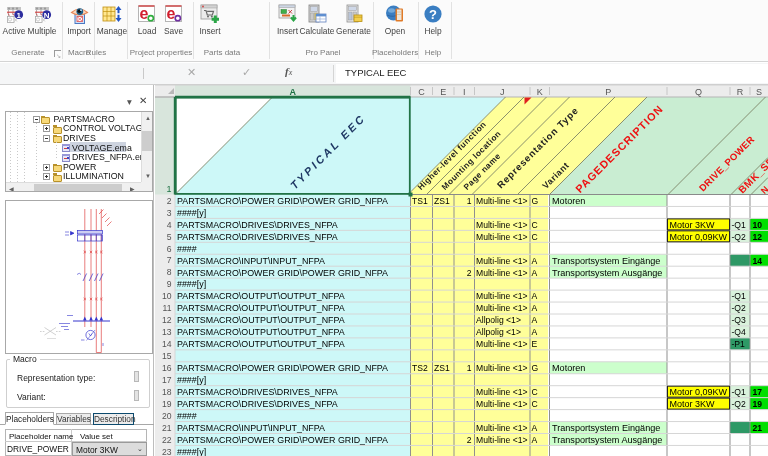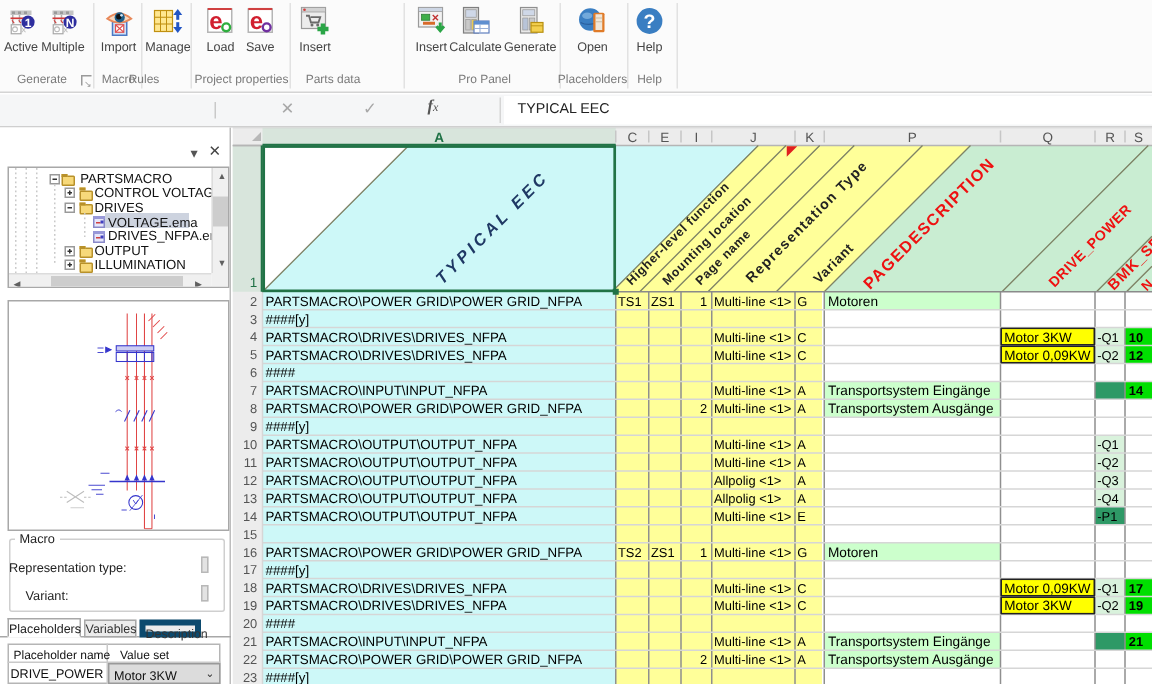--- a/index.html
+++ b/index.html
@@ -195,21 +195,21 @@
         <div class="abs" style="left:56.0px;top:41.5px;width:8px;height:8px;background:#e6e6fa;border:1px solid #8888c8"></div>
         <div class="abs" style="left:56.0px;top:41.5px;width:8px;height:2px;background:#9898d8"></div>
         <div class="abs" style="left:58.0px;top:45.5px;width:3px;height:1px;background:#d04040"></div>
         <div class="abs" style="left:60.5px;top:44.5px;width:2px;height:2px;background:#4040c0"></div>
         <div class="tl" style="left:66.0px;top:41.2px;font-size:8.8px">DRIVES_NFPA.ema</div>
         <div class="abs" style="left:37.0px;top:51.6px;width:7px;height:7px;border:1px solid #9a9a9a;background:#fff;font-size:0"></div>
         <div class="abs" style="left:39.0px;top:54.6px;width:3px;height:1px;background:#333"></div>
         <div class="abs" style="left:40.0px;top:53.6px;width:1px;height:3px;background:#333"></div>
         <div class="abs" style="left:46.5px;top:53.1px;width:9px;height:7px;background:#f7d97a;border:1px solid #b8912a;border-radius:1px"></div>
         <div class="abs" style="left:46.5px;top:51.6px;width:4px;height:2px;background:#e8bf55;border:1px solid #b8912a"></div>
-        <div class="tl" style="left:57.0px;top:50.8px;font-size:8.8px">OUTPUT</div>
+        <div class="tl" style="left:57.0px;top:50.8px;font-size:8.8px">POWER</div>
         <div class="abs" style="left:37.0px;top:61.2px;width:7px;height:7px;border:1px solid #9a9a9a;background:#fff;font-size:0"></div>
         <div class="abs" style="left:39.0px;top:64.2px;width:3px;height:1px;background:#333"></div>
         <div class="abs" style="left:40.0px;top:63.2px;width:1px;height:3px;background:#333"></div>
         <div class="abs" style="left:46.5px;top:62.7px;width:9px;height:7px;background:#f7d97a;border:1px solid #b8912a;border-radius:1px"></div>
         <div class="abs" style="left:46.5px;top:61.2px;width:4px;height:2px;background:#e8bf55;border:1px solid #b8912a"></div>
         <div class="tl" style="left:57.0px;top:60.4px;font-size:8.8px">ILLUMINATION</div>
         <div class="abs" style="left:30px;top:11px;width:1px;height:53px;background-image:linear-gradient(#c9c9c9 1px,transparent 1px);background-size:1px 3px"></div>
         <div class="abs" style="left:50px;top:30px;width:1px;height:16px;background-image:linear-gradient(#c9c9c9 1px,transparent 1px);background-size:1px 3px"></div>
         <div class="abs" style="left:135px;top:0;width:13px;height:70px;background:#f0f0f0;border-left:1px solid #dcdcdc">
           <div class="abs" style="left:3px;top:3px;font-size:6px;color:#606060">▲</div>
@@ -262,28 +262,28 @@
             <path d="M75 139 h3.5 M97 142 v3" stroke-width="0.6"></path>
           </g>
           <g stroke="#bdbdbd" stroke-width="0.7" fill="none">
             <path d="M38.5 126.5 l11.5 7.5 M38.5 134 l11.5-7.5"></path>
             <path d="M34 130.5 h5 M50 130.5 h5" stroke-dasharray="1.6 1.2"></path>
             <path d="M41 137.5 h9" stroke-width="0.5"></path>
           </g>
         </svg></div>
       <div class="abs" style="left:6px;top:274px;width:144px;height:49px;border:1px solid #cfcfcf;border-radius:2px"></div>
       <div class="abs" style="left:10px;top:269px;background:#fff;padding:0 3px;font-size:8.5px;color:#222">Macro</div>
-      <div class="abs" style="left:6px;top:288px;font-size:8.5px;color:#222">Representation type:</div>
+      <div class="abs" style="left:17px;top:288px;font-size:8.5px;color:#222">Representation type:</div>
       <div class="abs" style="left:17px;top:307px;font-size:8.5px;color:#222">Variant:</div>
       <div class="abs" style="left:134px;top:286px;width:5px;height:11px;background:#e3e3e3;border:1px solid #b8b8b8"></div>
       <div class="abs" style="left:134px;top:305px;width:5px;height:11px;background:#e3e3e3;border:1px solid #b8b8b8"></div>
       <div class="abs" style="left:0px;top:328px;width:154px;height:12px;border-bottom:1px solid #a8a8a8"></div>
       <div class="tabs" style="position:absolute;left:5px;top:327px;width:49px;height:13px;background:#fff;border:1px solid #a8a8a8;border-bottom:1px solid #fff;text-align:center;line-height:12px;z-index:3">Placeholders</div>
       <div class="tabs" style="position:absolute;left:56px;top:328px;width:35px;height:12px;background:#ececec;border:1px solid #a8a8a8;text-align:center;line-height:11px;color:#333">Variables</div>
-      <div class="tabs" style="position:absolute;left:93px;top:328px;width:41px;height:12px;background:#ececec;border:4px solid #0c4a6e;text-align:center;line-height:11px;color:#333">Description</div>
+      <div class="tabs" style="position:absolute;left:93px;top:328px;width:41px;height:12px;background:#ececec;border:1px solid #0c4a6e;text-align:center;line-height:11px;color:#333">Description</div>
       <div class="abs" style="left:5px;top:344px;width:142px;height:27px;border:1px solid #b5b5b5;background:#fff"></div>
       <div class="abs" style="left:5px;top:356px;width:142px;height:1px;background:#c9c9c9"></div>
       <div class="abs" style="left:71px;top:344px;width:1px;height:27px;background:#c9c9c9"></div>
       <div class="abs" style="left:9px;top:347px;font-size:8px;color:#111">Placeholder name</div>
       <div class="abs" style="left:80px;top:347px;font-size:8px;color:#111">Value set</div>
       <div class="abs" style="left:7px;top:359px;font-size:8.4px;color:#111">DRIVE_POWER</div>
       <div class="abs" style="left:72px;top:357px;width:75px;height:14px;background:#dcdcdc;border:1px solid #9a9a9a">
         <div class="abs" style="left:3px;top:2px;font-size:8.4px;color:#111">Motor 3KW</div>
         <div class="abs" style="left:64px;top:2px;font-size:7px;color:#333">⌄</div>
       </div>

